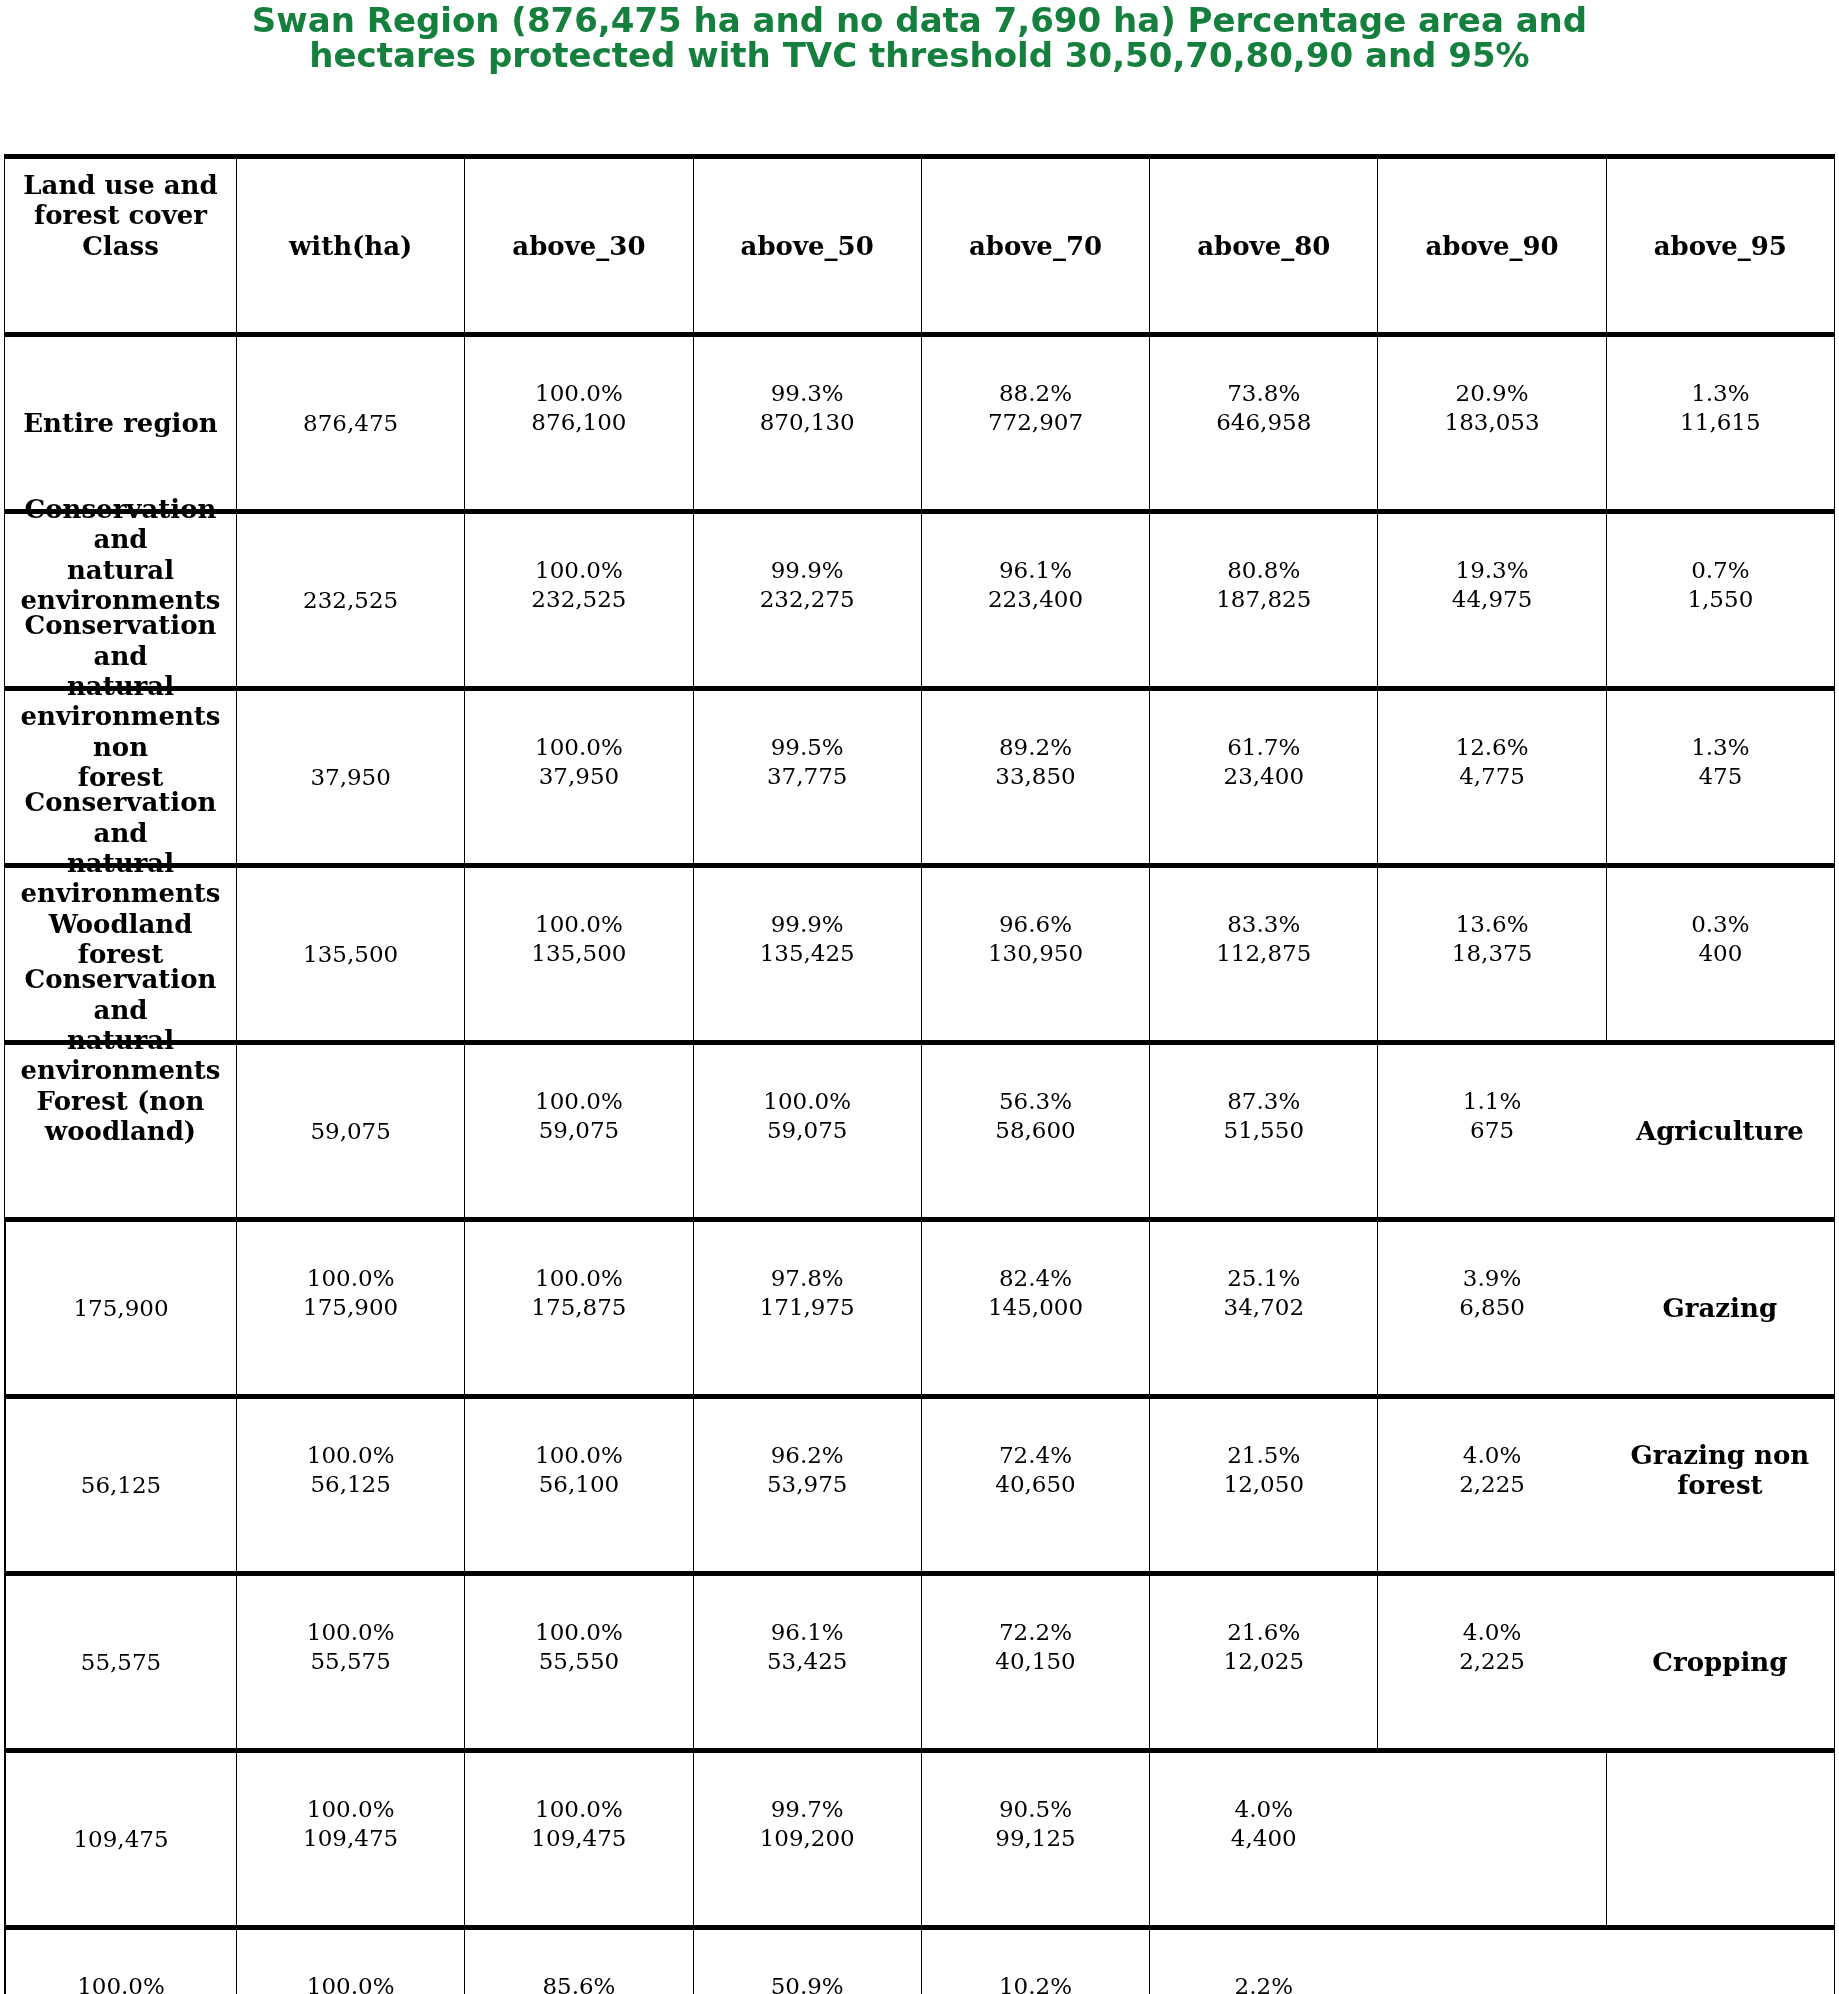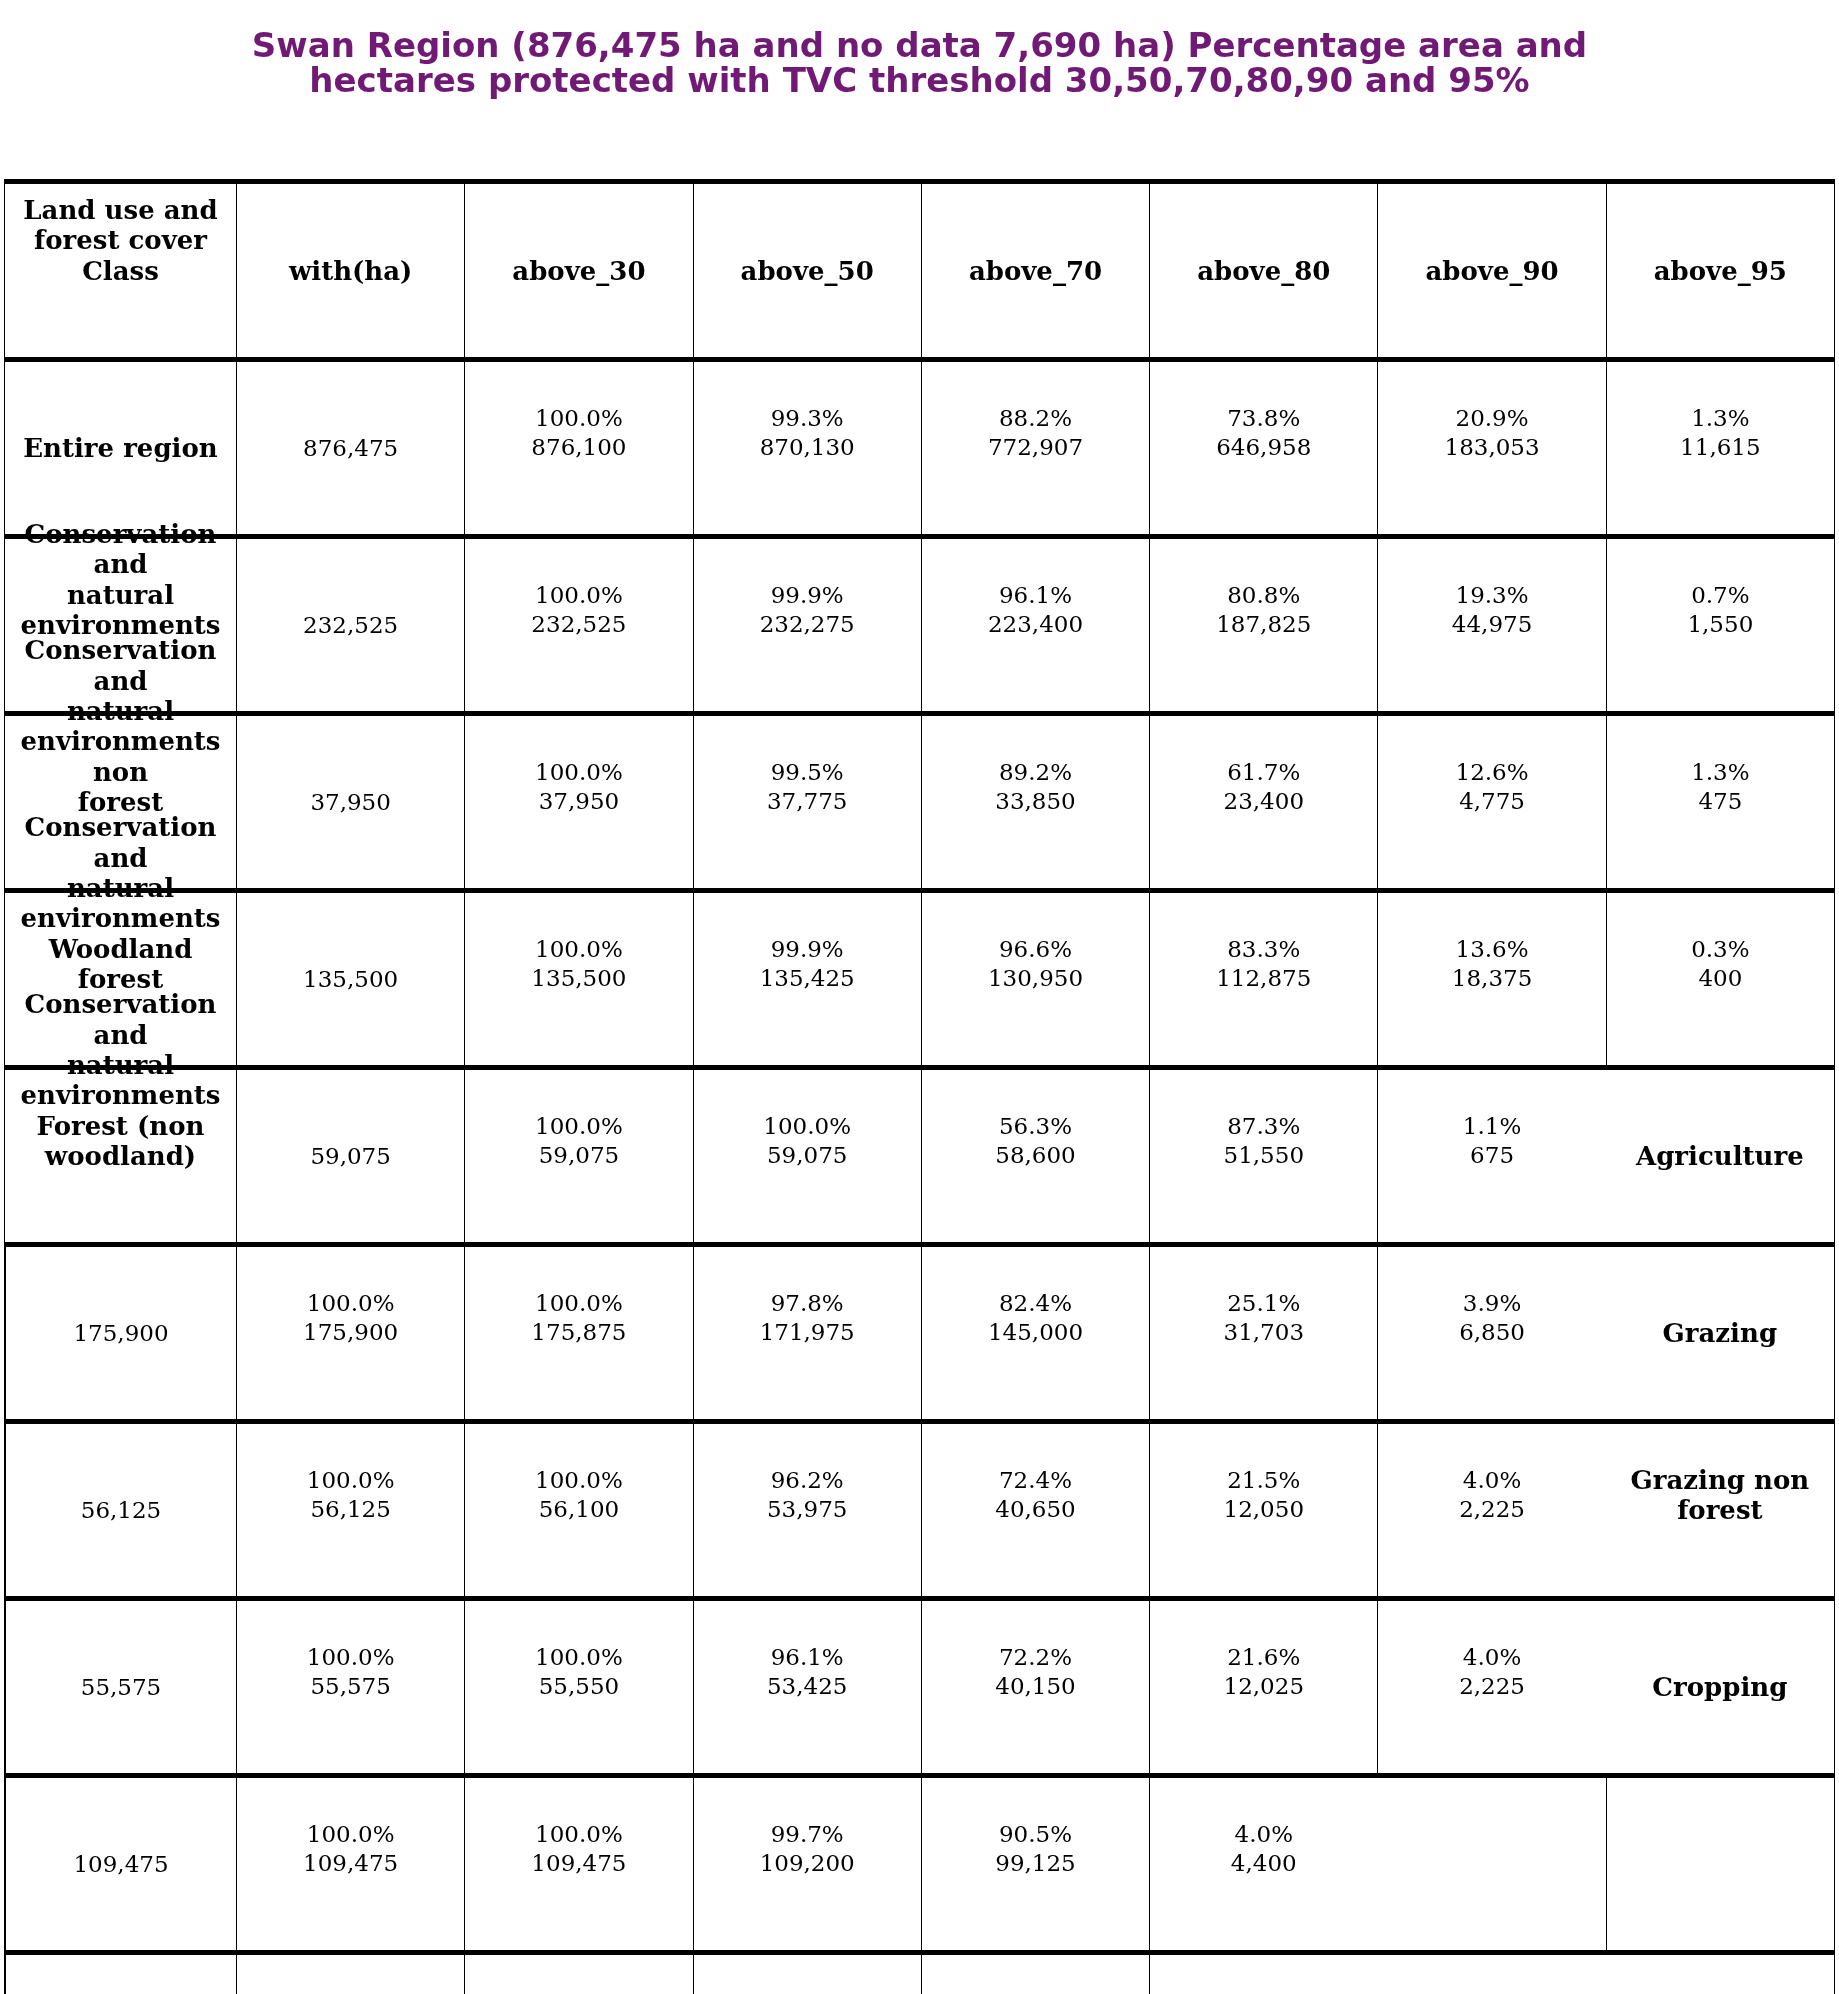--- a/index.html
+++ b/index.html
@@ -1,20 +1,20 @@
 <!DOCTYPE html>
 <html style="--csiro_teal: #0e9bb0; --tern_olive: #7d8b45; --landcare_green: #00843d; --landcare_light: #8bc53f; --nsw_navy: #002664; --nsw_red: #e4002b;font-size:6.4px"><head>
 <meta charset="utf-8">
 <style>
   html,body{margin:0;padding:0;background:#fff;}
   body{width:1839px;height:2548px;position:relative;font-family:"DejaVu Sans",sans-serif;}
 
   
-  .title{padding-top:28px;text-align:center;font-family:"DejaVu Sans",sans-serif;
-         font-weight:bold;font-size:34px;line-height:1.02;color:#701a75;}
+  .title{padding-top:3px;text-align:center;font-family:"DejaVu Sans",sans-serif;
+         font-weight:bold;font-size:34px;line-height:1.02;color:#15803d;}
 
   
   #grid{display:grid;grid-template-columns:231px repeat(7,1fr);
         grid-template-rows:178px repeat(11,177px);
         width:1831px;margin:82px 0 0 4px;box-sizing:border-box;
         border:1.6px solid #000;border-top-width:5.6px;border-bottom-width:5.6px;background:#fff;}
   .cell{position:relative;border-left:1.6px solid #000;border-bottom:5.6px solid #000;
         font-family:"DejaVu Serif",serif;overflow:visible;}
   .cell.c0{border-left:none;}
   .t{position:absolute;left:0;right:0;text-align:center;white-space:pre-line;color:#000;}
@@ -232,21 +232,21 @@
     <div class="cell val">
       <div class="t">97.8%
 171,975</div>
     </div>
     <div class="cell val">
       <div class="t">82.4%
 145,000</div>
     </div>
     <div class="cell val">
       <div class="t">25.1%
-31,703</div>
+34,702</div>
     </div>
     <div class="cell val">
       <div class="t">3.9%
 6,850</div>
     </div>
     <div class="cell label c0">
       <div class="t">Grazing</div>
     </div>
     <div class="cell area">
       <div class="t">56,125</div>

